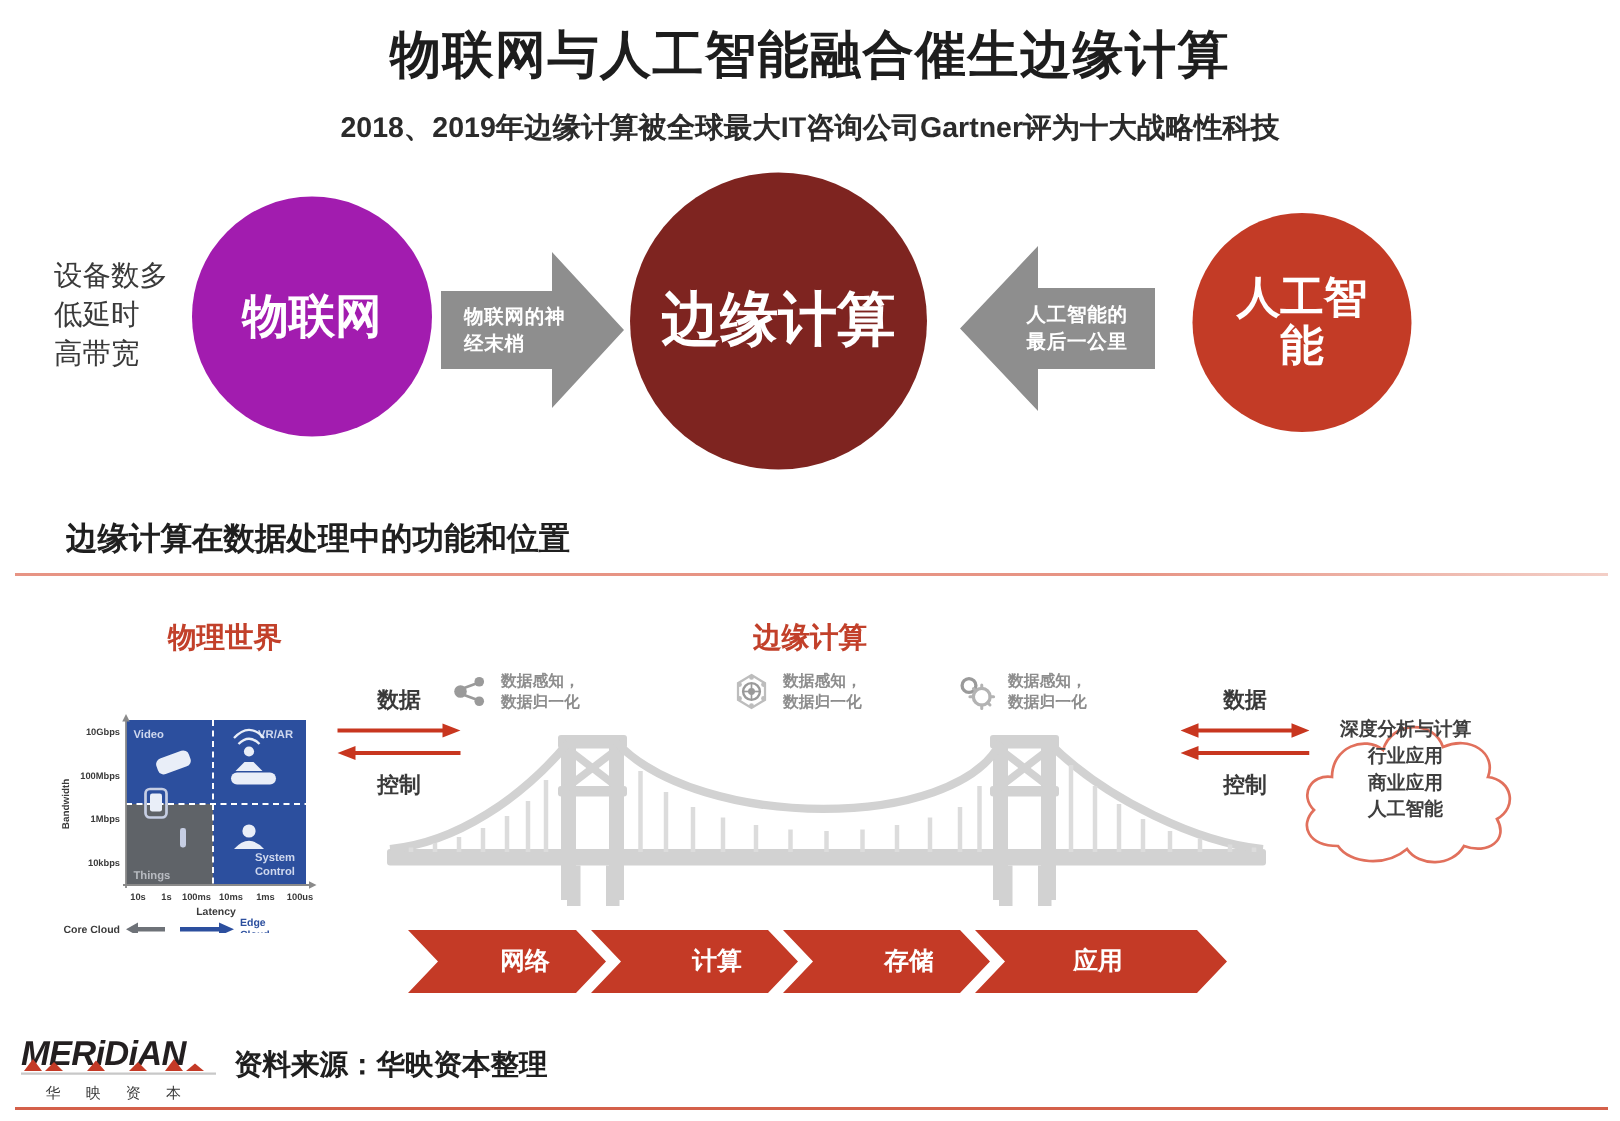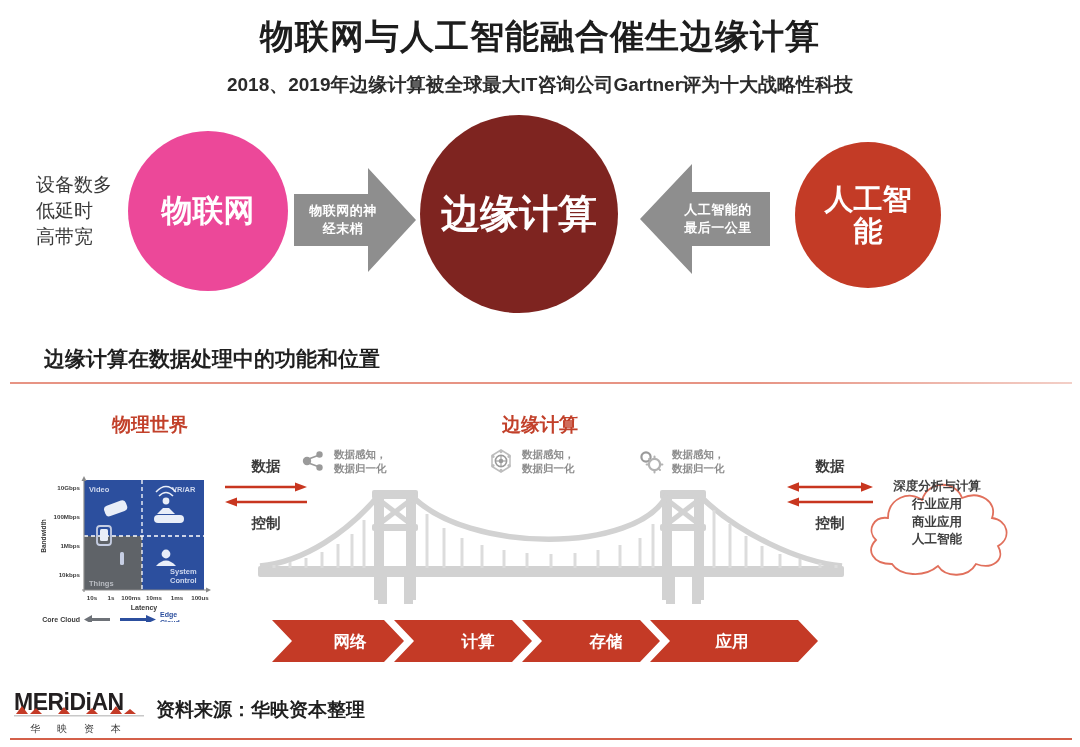--- a/index.html
+++ b/index.html
@@ -32,21 +32,21 @@
   
   .circle {
     position: absolute;
     border-radius: 50%;
     display: flex; align-items: center; justify-content: center;
     color: #fff; font-weight: 700; text-align: center;
     line-height: 1.12;
   }
   #circle-iot {
     left: 128px; top: 131px; width: 160px; height: 160px;
-    background: #ec4899; font-size: 31px;
+    background: #a21caf; font-size: 31px;
   }
   #circle-edge {
     left: 420px; top: 115px; width: 198px; height: 198px;
     background: #7e2420; font-size: 39px;
   }
   #circle-ai {
     left: 795px; top: 142px; width: 146px; height: 146px;
     background: #c33b26; font-size: 29px;
     padding: 0 16px; box-sizing: border-box;
   }
@@ -60,21 +60,21 @@
   #note-left  { left: 14px;  top: 172px; text-align: left; }
   #note-right { left: 984px; top: 172px; text-align: left; }
 
   
   .block-arrow { position: absolute; }
   .block-arrow .lbl {
     position: absolute; inset: 0;
     display: flex; flex-direction: column;
     align-items: center; justify-content: center;
     color: #fff; font-weight: 700; font-size: 13px; line-height: 1.35;
-    white-space: pre-line; text-align: center;
+    white-space: pre-line; text-align: left;
     letter-spacing: .5px;
   }
   #arrow-right-big { left: 294px; top: 168px; width: 122px; height: 104px; }
   #arrow-right-big .lbl { padding-right: 24px; }
   #arrow-left-big  { left: 640px; top: 164px; width: 130px; height: 110px; }
   #arrow-left-big .lbl  { padding-left: 26px; }
 
   
   .section-title {
     position: absolute; left: 44px; top: 345px;
@@ -140,21 +140,21 @@
   #chev-l0 { left: 290px; }
   #chev-l1 { left: 418px; }
   #chev-l2 { left: 546px; }
   #chev-l3 { left: 672px; }
 
   
   .footer-line {
     position: absolute; left: 10px; top: 738px; width: 1062px; height: 2px;
     background: #d4604a;
   }
-  #logo { position: absolute; left: 14px; top: 688px; width: 130px; height: 46px; }
+  #logo { position: absolute; left: 14px; top: 688px; width: 130px; height: 46px; font-style: italic; }
   .logo-sub {
     position: absolute; left: 14px; top: 722px; width: 130px;
     text-align: center; font-size: 10px; letter-spacing: 7px; color: #3a3a3a;
     font-weight: 400;
   }
   #source-text {
     position: absolute; left: 156px; top: 697px;
     font-size: 19px; font-weight: 700; color: #1f1f1f;
   }
 </style>

